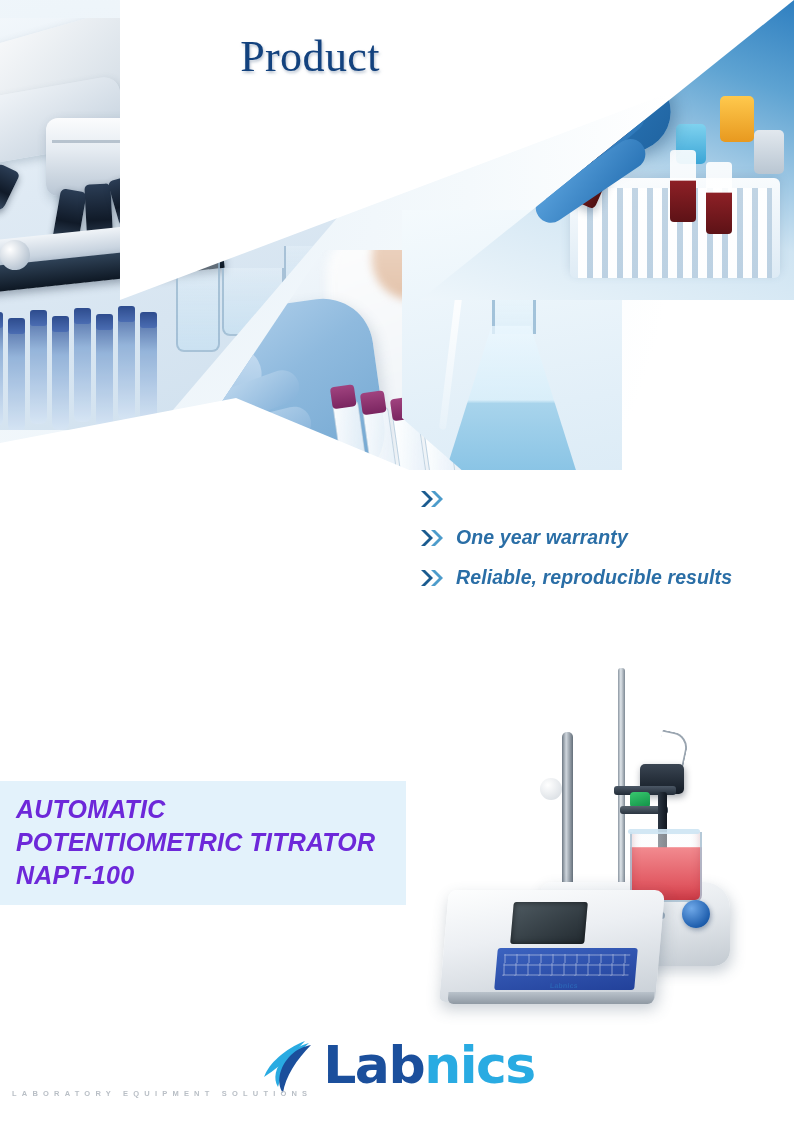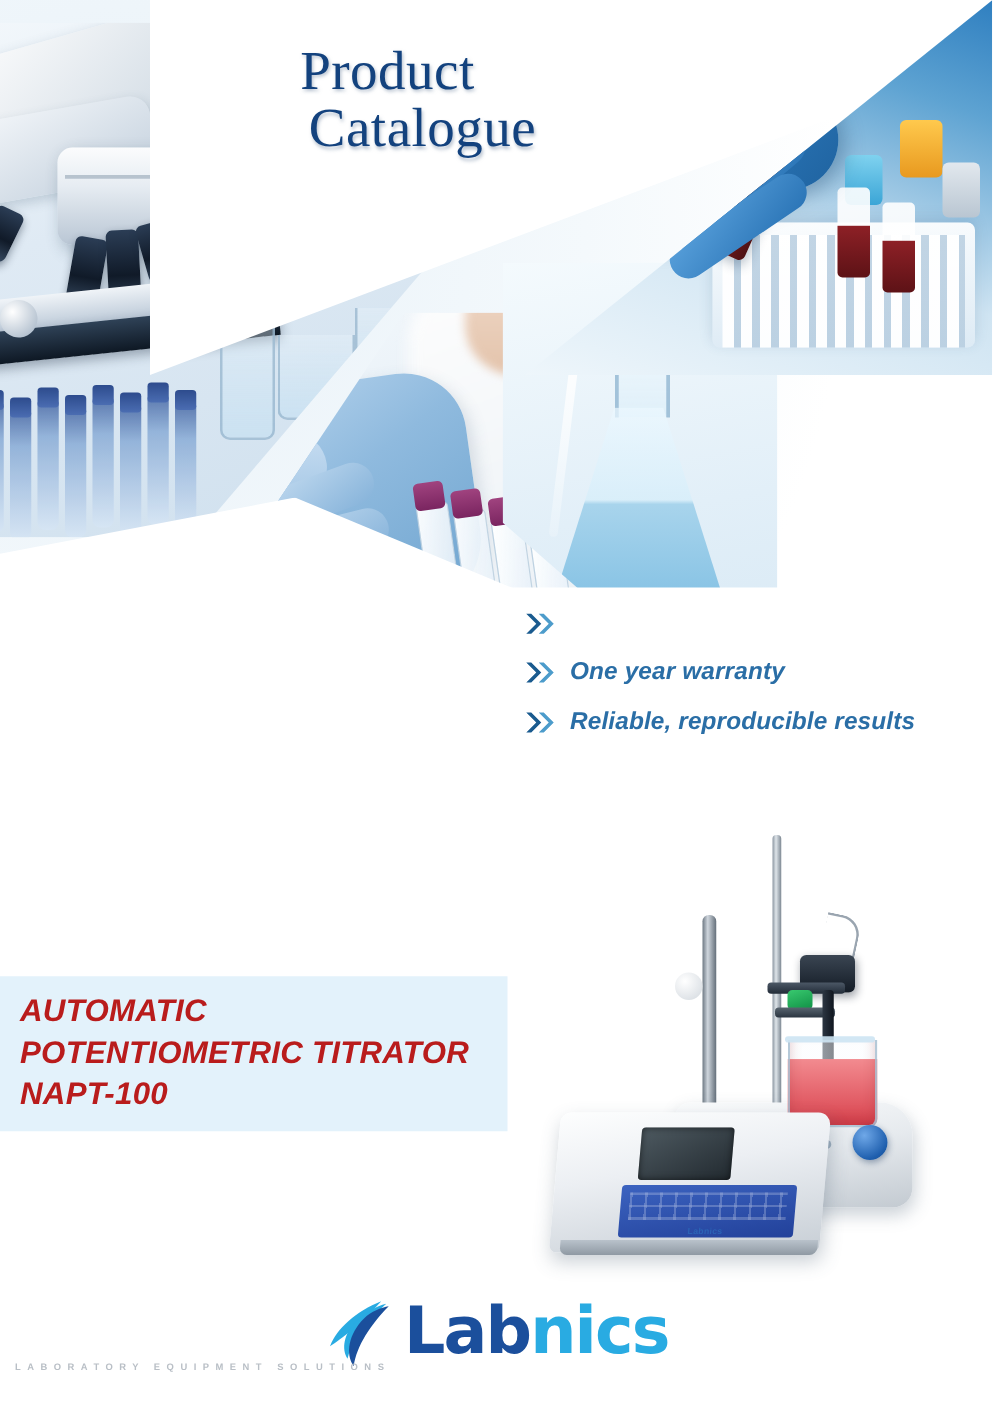--- a/index.html
+++ b/index.html
@@ -188,21 +188,21 @@
   .bullet{display:flex;align-items:center;margin-bottom:17px;}
   .chev{width:26px;height:20px;margin-right:10px;flex:0 0 auto;position:relative;}
   .chev svg{display:block;}
   .bullet span{font-size:19.5px;font-style:italic;font-weight:600;color:#2a6ea6;
      letter-spacing:.1px;white-space:nowrap;}
 
   
   .title-panel{position:absolute;left:0;top:781px;width:406px;height:124px;
      background:#e3f2fb;z-index:25;}
   .title-panel .pt{position:absolute;left:16px;top:12px;right:10px;
-     font-size:25px;font-style:italic;font-weight:600;color:#b91c1c;line-height:1.32;
+     font-size:25px;font-style:italic;font-weight:600;color:#6d28d9;line-height:1.32;
      letter-spacing:.2px;}
 
   
   .product{position:absolute;left:444px;top:660px;width:300px;height:350px;z-index:20;}
   .p-stand-rod{position:absolute;left:174px;top:8px;width:7px;height:218px;border-radius:3px;
      background:linear-gradient(90deg,#8b96a1,#dfe5ea 40%,#7d8893);}
   .p-stand-rod2{position:absolute;left:118px;top:72px;width:11px;height:160px;border-radius:5px;
      background:linear-gradient(90deg,#6e7984,#cfd6dd 38%,#646f7a);}
   .p-base{position:absolute;left:96px;top:222px;width:190px;height:84px;border-radius:12px 26px 16px 16px;
      background:linear-gradient(170deg,#fbfcfd 0%,#e6eaee 48%,#c3cad1 100%);
@@ -339,21 +339,20 @@
         <div class="pip-f pf3"></div>
       </div>
     </div>
 
     <div class="sheet"></div>
     <div class="sheet2"></div>
     <div class="sheet3"></div>
 
     <div class="headline">
       <span class="hl-1">Product</span>
-      <span class="hl-2">Catalogue</span>
     </div>
 
     <div class="bullets">
       <div class="bullet">
         <span class="chev">
           <svg width="26" height="20" viewBox="0 0 26 20">
             <path d="M1 2 L9 10 L1 18 L5 18 L13 10 L5 2 Z" fill="#1a5b8f"></path>
             <path d="M11 2 L19 10 L11 18 L15 18 L23 10 L15 2 Z" fill="#4d9ccb"></path>
           </svg>
         </span>

